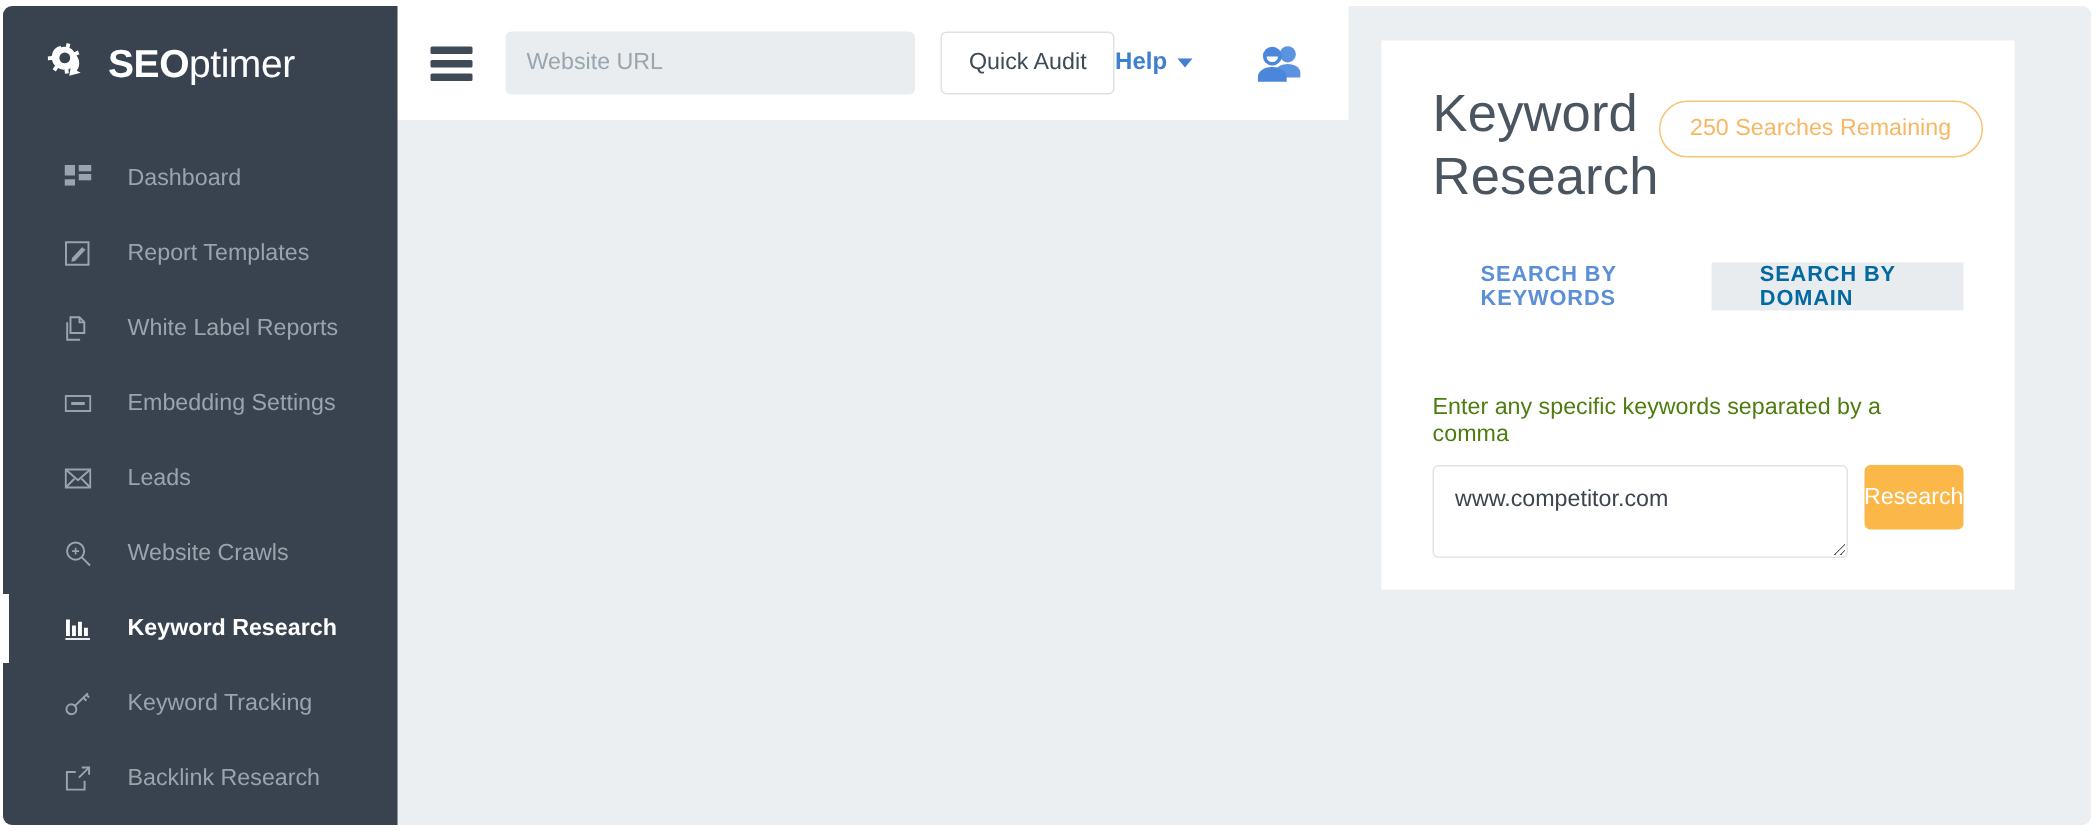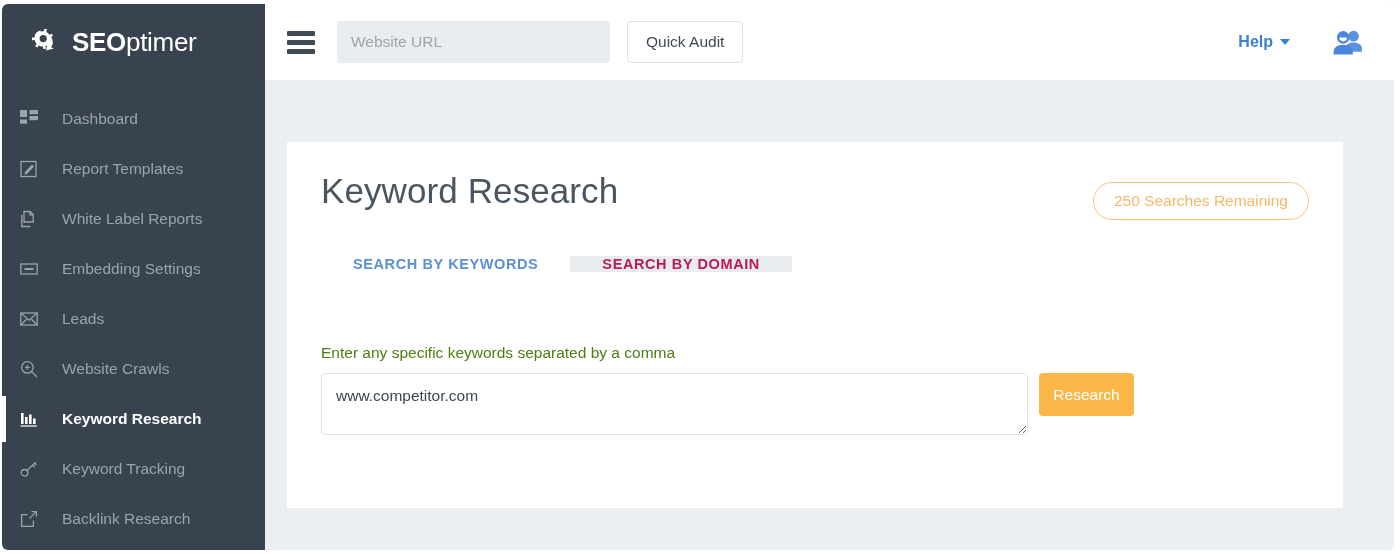--- a/index.html
+++ b/index.html
@@ -62,21 +62,21 @@
     white-space: nowrap;
   }
   .logo-text .thin { font-weight: normal; }
 
   .nav { padding-top: 14px; }
 
   .nav-item {
     display: flex;
     align-items: center;
     height: 50px;
-    padding-left: 17px;
+    padding-left: 40px;
     gap: 24px;
     position: relative;
     cursor: pointer;
     color: #9aa4ae;
     font-size: 15.5px;
     white-space: nowrap;
   }
   .nav-item .nav-ico {
     width: 19px; height: 19px;
     flex: 0 0 19px;
@@ -92,23 +92,21 @@
     width: 4px; height: 46px;
     background: #ffffff;
   }
 
   
   .main {
     flex: 1 1 auto;
     height: 100%;
     background: #eceff1;
     display: flex;
-    flex-direction: column;
     min-width: 0;
-    gap: 39px;
   }
 
   .topbar {
     height: 76px;
     flex: 0 0 76px;
     background: #ffffff;
     display: flex;
     align-items: center;
     padding: 0 30px 0 22px;
     gap: 0;
@@ -231,21 +229,21 @@
     display: flex;
     align-items: center;
     justify-content: center;
     padding: 0 32px;
     font-size: 14.5px;
     font-weight: bold;
     letter-spacing: 0.6px;
     cursor: pointer;
   }
   .tab.inactive { color: #5b8fd6; }
-  .tab.active { color: #be185d; background: #e9ecee; }
+  .tab.active { color: #0369a1; background: #e9ecee; }
 
   .form-label {
     margin-top: 36px;
     font-size: 15.5px;
     color: #4d7c0f;
   }
 
   .form-row {
     margin-top: 11px;
     display: flex;

